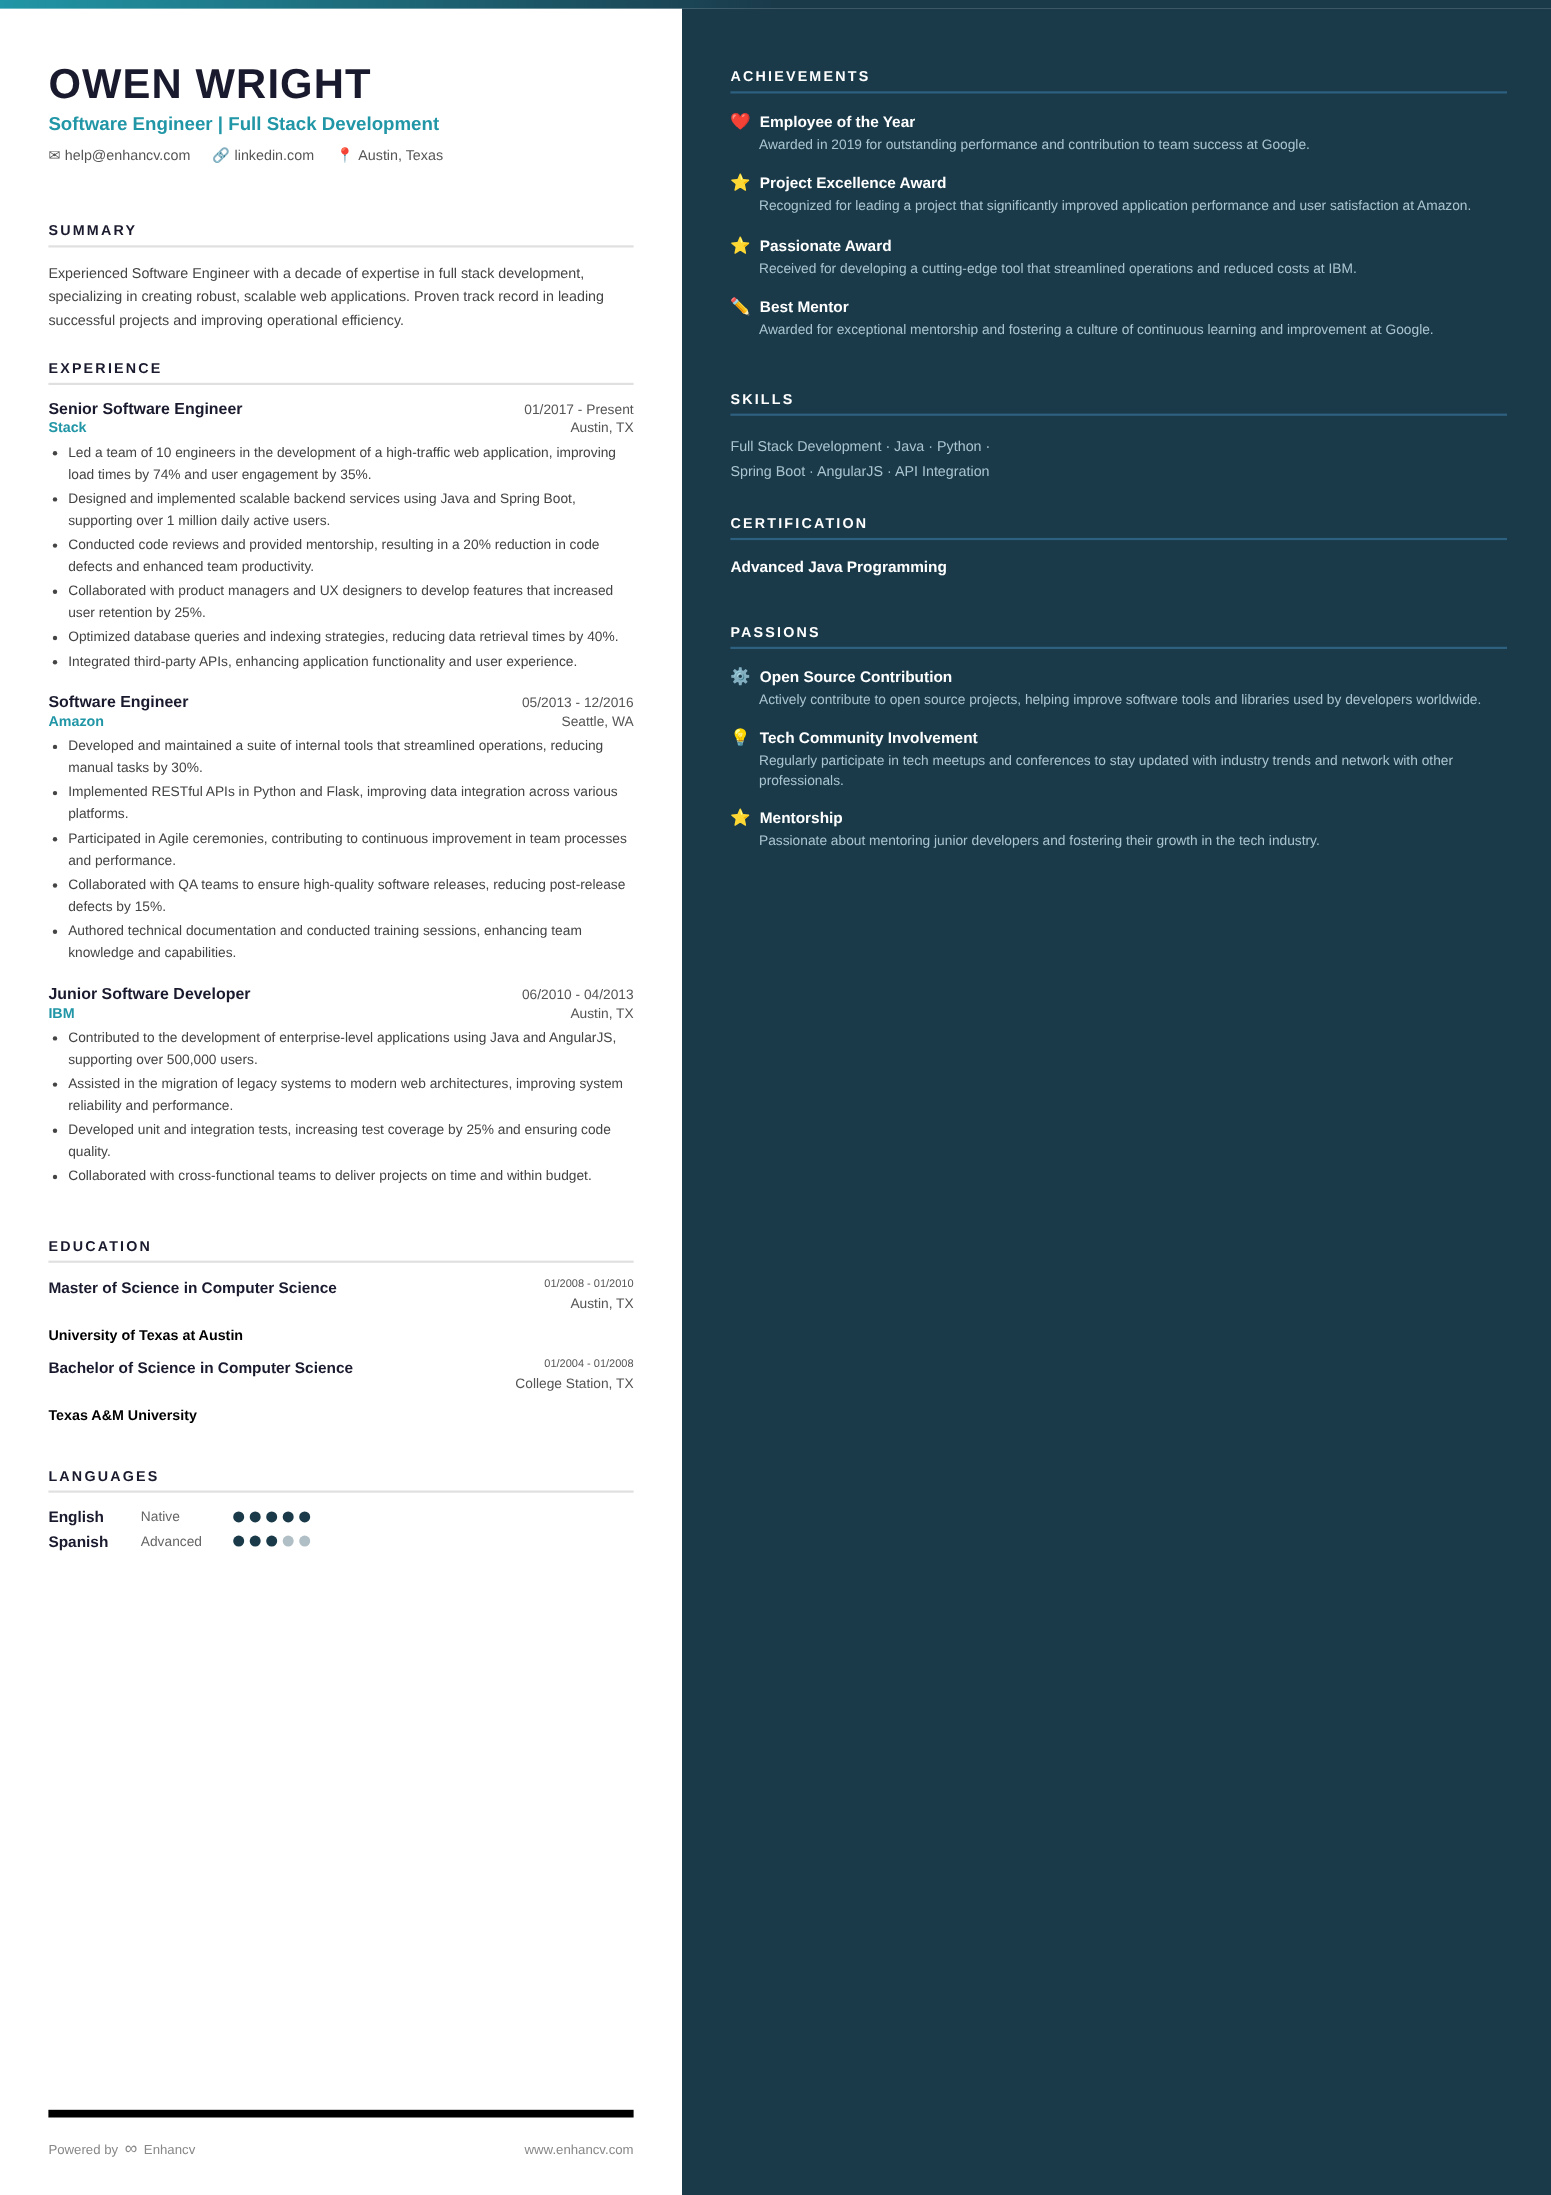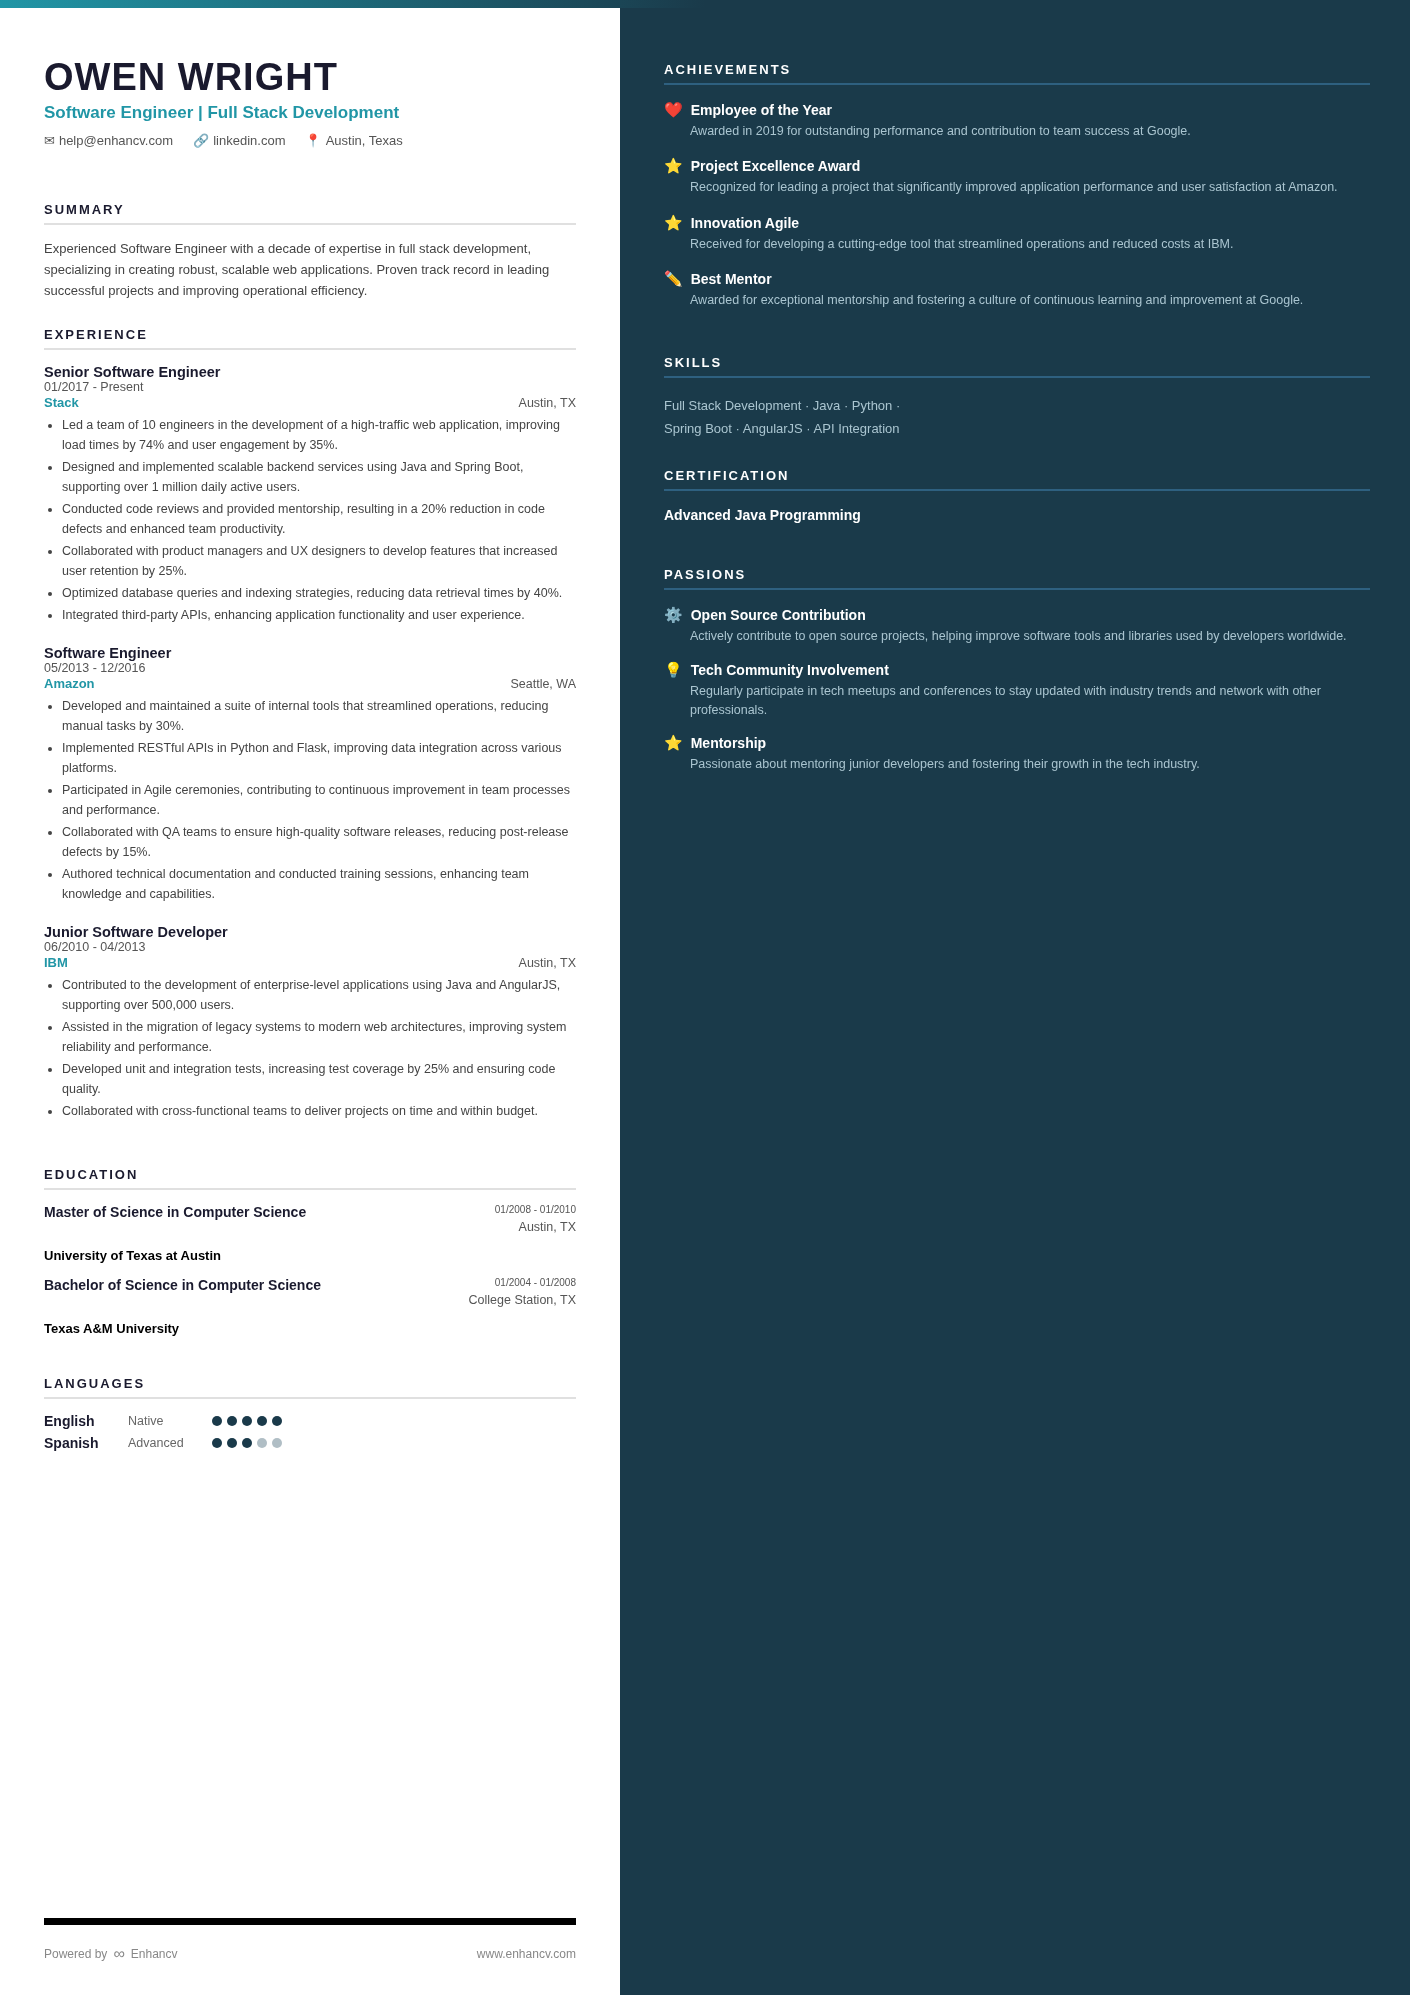--- a/index.html
+++ b/index.html
@@ -73,21 +73,20 @@
       line-height: 1.6;
     }
     .job-block {
       margin-bottom: 18px;
     }
     .job-header {
       display: flex;
       justify-content: space-between;
       align-items: baseline;
       margin-bottom: 1px;
-      flex-direction: column;
     }
     .job-title {
       font-size: 14.5px;
       font-weight: 700;
       color: #1a1a2e;
     }
     .job-dates {
       font-size: 12.5px;
       color: #555;
       white-space: nowrap;
@@ -455,21 +454,21 @@
       <div class="achievement-header">
         <span class="achievement-icon">⭐</span>
         <span class="achievement-title">Project Excellence Award</span>
       </div>
       <div class="achievement-desc">Recognized for leading a project that significantly improved application performance and user satisfaction at Amazon.</div>
     </div>
 
     <div class="achievement-block">
       <div class="achievement-header">
         <span class="achievement-icon">⭐</span>
-        <span class="achievement-title">Innovation Agile</span>
+        <span class="achievement-title">Passionate Award</span>
       </div>
       <div class="achievement-desc">Received for developing a cutting-edge tool that streamlined operations and reduced costs at IBM.</div>
     </div>
 
     <div class="achievement-block">
       <div class="achievement-header">
         <span class="achievement-icon">✏️</span>
         <span class="achievement-title">Best Mentor</span>
       </div>
       <div class="achievement-desc">Awarded for exceptional mentorship and fostering a culture of continuous learning and improvement at Google.</div>

